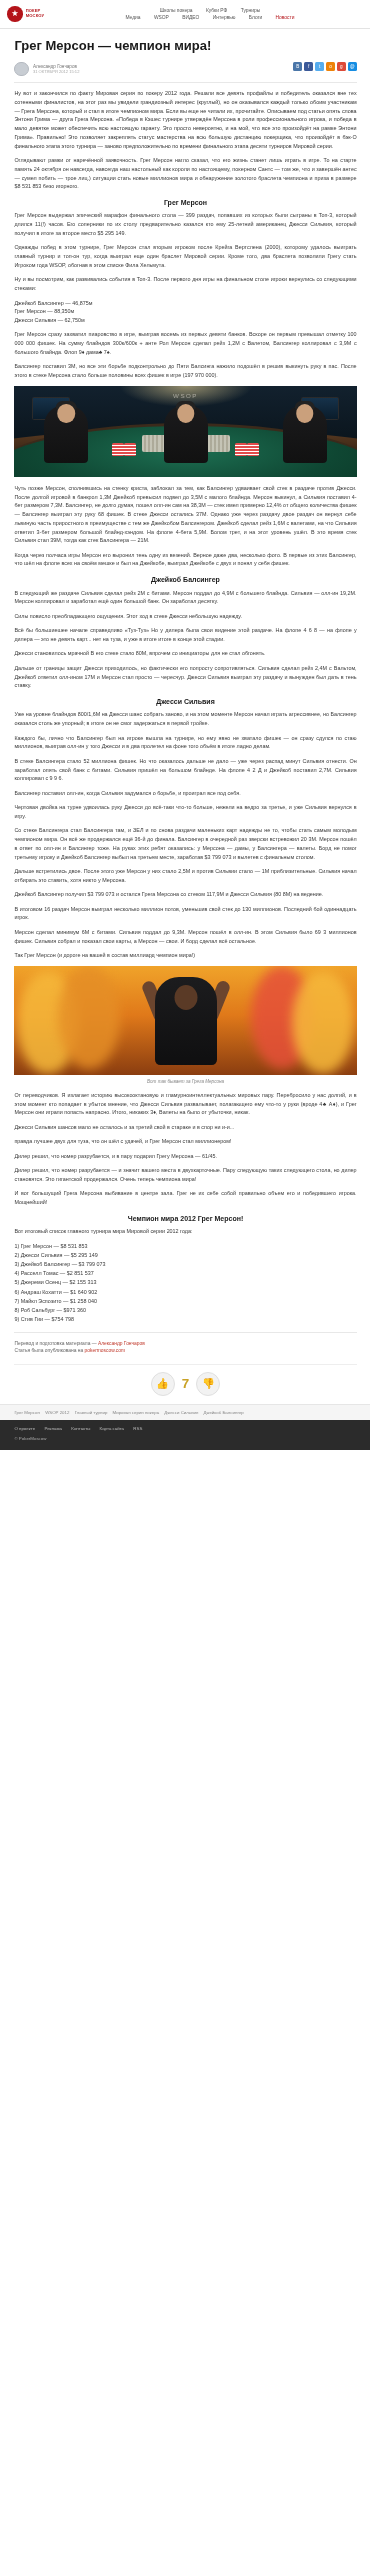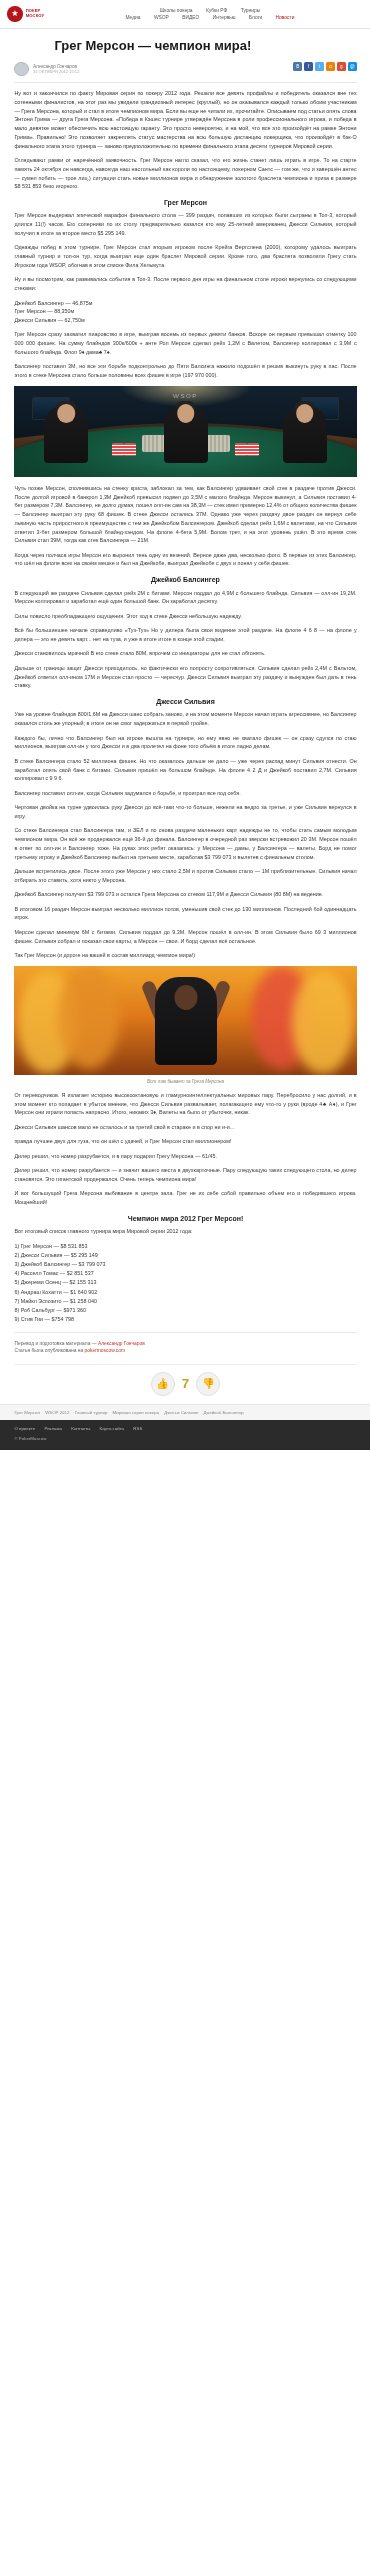--- a/index.html
+++ b/index.html
@@ -36,21 +36,21 @@
   .nav {
     flex:1; display:flex; flex-direction:column; align-items:center; gap:2.6px;
   }
   .nav-row { display:flex; gap:13.4px; }
   .nav a {
     font-size:4.9px; color:#555; text-decoration:none;
   }
   .nav a.active { color:#b4141a; }
 
   
-  .title-wrap { padding: 9.3px 14.4px 3.1px 14.4px; margin-left: 40px; }
+  .title-wrap { padding: 9.3px 14.4px 3.1px 14.4px; }
   h1.title {
     font-size: 13px;
     line-height: 1.18;
     color:#1a1a1a;
     margin:0;
     font-weight: bold;
   }
   .meta-row {
     display:flex; align-items:flex-start; justify-content:space-between;
     padding: 5.2px 14.4px 0 14.4px;

